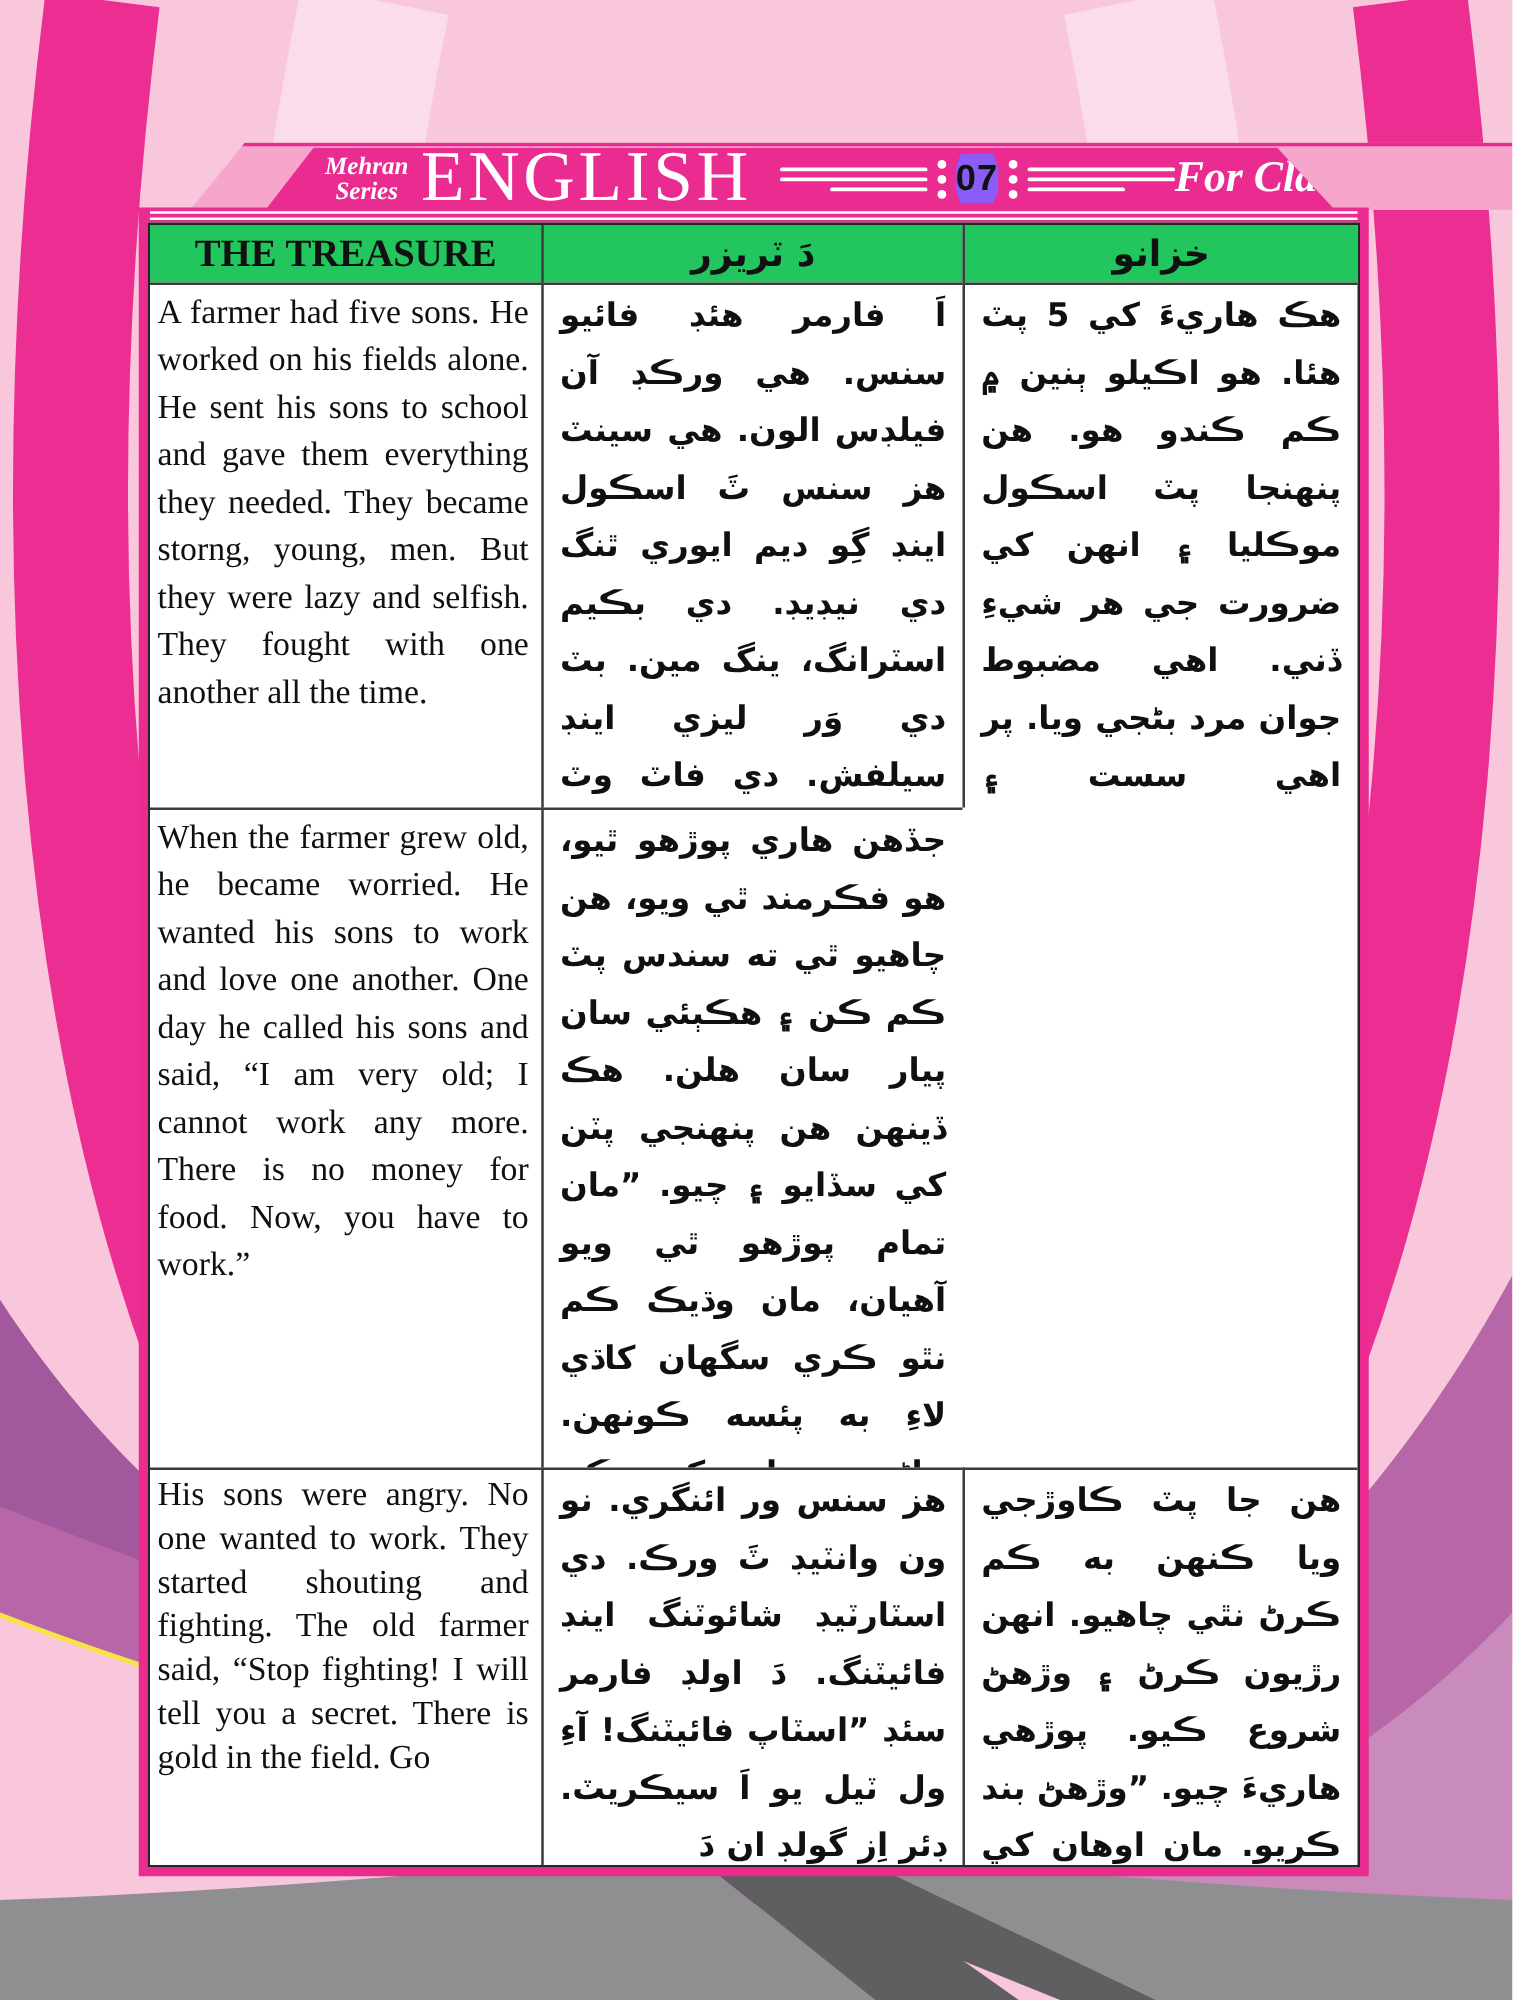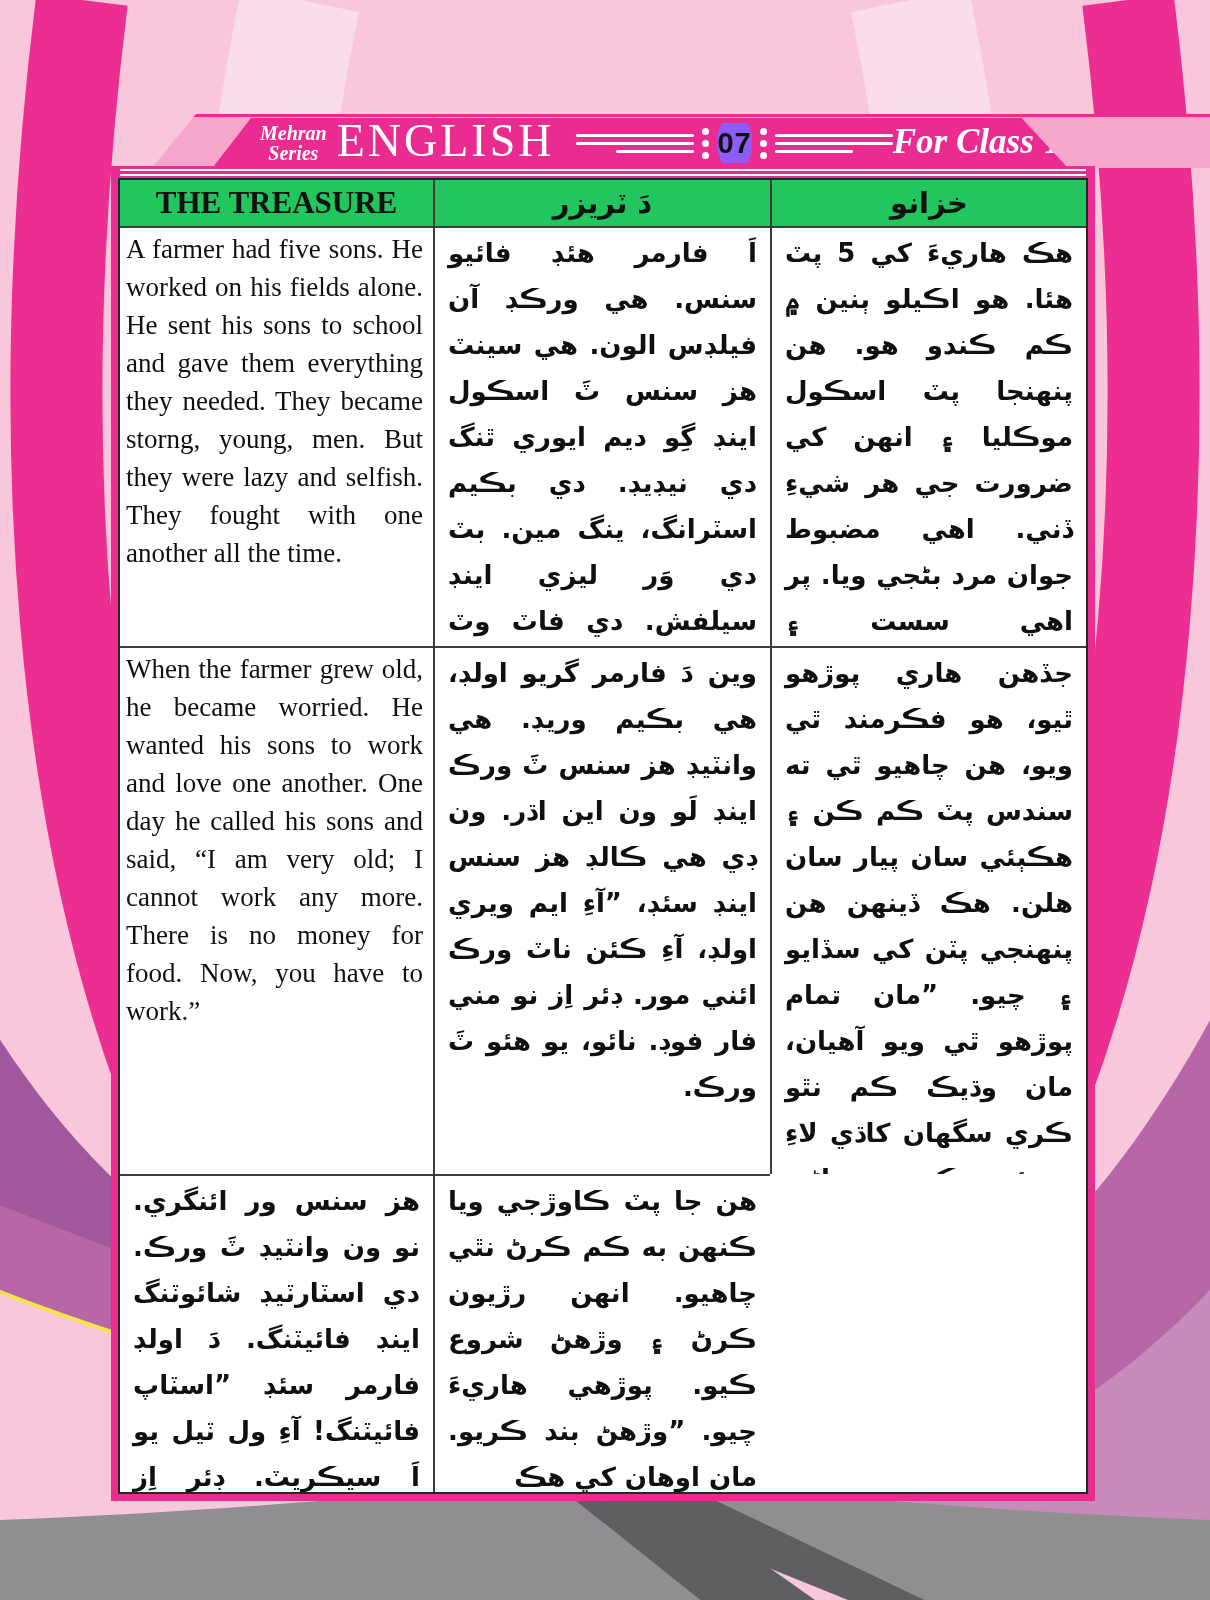--- a/index.html
+++ b/index.html
@@ -20,21 +20,21 @@
   }
   .banner {
     position:absolute; left:208px; top:118px; width:860px; height:50px; z-index:2;
     background:#ea2b90;
     clip-path:polygon(5% 0, 94.6% 0, 100% 100%, 0.5% 100%);
     color:#fff;
   }
   .banner-inner { display:flex; align-items:center; height:100%; padding:0 52px 0 52px; box-sizing:border-box; }
   .series { font-family:"Liberation Serif", serif; font-style:italic; font-weight:700;
             font-size:20px; line-height:20px; text-align:center; white-space:nowrap; }
-  .subject { font-family:"Liberation Serif", serif; font-weight:400; font-size:46px;
+  .subject { font-family:"Liberation Serif", serif; font-weight:400; font-size:57px;
              letter-spacing:3px; margin-left:10px; line-height:1; padding-bottom:4px; }
   .deco { display:flex; align-items:center; }
   .bars { display:flex; flex-direction:column; gap:5px; }
   .bars .b { height:3px; background:#fff; border-radius:2px; }
   .dots { display:flex; flex-direction:column; gap:5px; margin:0 8px; }
   .dots i { width:7px; height:7px; background:#fff; border-radius:50%; }
   .badge {
     width:80px; height:40px; background:#8b5cf6; color:#111;
     clip-path:polygon(12% 0,88% 0,100% 28%,100% 72%,88% 100%,12% 100%,0 72%,0 28%);
     display:flex; align-items:center; justify-content:center;
@@ -153,25 +153,25 @@
       </div>
 
       <div class="trow body r1">
         <div class="en">A farmer had five sons. He worked on his fields alone. He sent his sons to school and gave them everything they needed. They became storng, young, men. But they were lazy and selfish. They fought with one another all the time.</div>
         <div class="ar">اَ فارمر هئڊ فائيو سنس. هي ورڪڊ آن فيلڊس الون. هي سينٽ هز سنس ٽَ اسڪول اينڊ گِو ديم ايوري ٿنگ دي نيڊيڊ. دي بڪيم اسٽرانگ، ينگ مين. بٽ دي وَر ليزي اينڊ سيلفش. دي فاٽ وٽ ون اين اڌر آل دَ ٽائيم.</div>
         <div class="ar">هڪ هاريءَ کي 5 پٽ هئا. هو اڪيلو ٻنين ۾ ڪم ڪندو هو. هن پنهنجا پٽ اسڪول موڪليا ۽ انهن کي ضرورت جي هر شيءِ ڏني. اهي مضبوط جوان مرد بڻجي ويا. پر اهي سست ۽ خودغرض هئا. اهي هر وقت هڪٻئي سان وڙهندا هئا.</div>
       </div>
 
       <div class="trow body r2">
         <div class="en">When the farmer grew old, he became worried. He wanted his sons to work and love one another. One day he called his sons and said, “I am very old; I cannot work any more. There is no money for food. Now, you have to work.”</div>
-        <div class="ar">وين دَ فارمر گريو اولڊ، هي بڪيم وريڊ. هي وانٽيڊ هز سنس ٽَ ورڪ اينڊ لَو ون اين اڌر. ون ڊي هي ڪالڊ هز سنس اينڊ سئڊ، ”آءِ ايم ويري اولڊ، آءِ ڪئن ناٽ ورڪ ائني مور. ڊئر اِز نو مني فار فوڊ. نائو، يو هئو ٽَ ورڪ.</div>
         <div class="ar">جڏهن هاري پوڙهو ٿيو، هو فڪرمند ٿي ويو، هن چاهيو ٿي ته سندس پٽ ڪم ڪن ۽ هڪٻئي سان پيار سان هلن. هڪ ڏينهن هن پنهنجي پٽن کي سڏايو ۽ چيو. ”مان تمام پوڙهو ٿي ويو آهيان، مان وڌيڪ ڪم نٿو ڪري سگهان کاڌي لاءِ به پئسه ڪونهن. هاڻي توهان کي ڪم ڪرڻو آهي.</div>
       </div>
 
       <div class="trow body r3">
+        <div class="en">His sons were angry. No one wanted to work. They started shouting and fighting. The old farmer said, “Stop fighting! I will tell you a secret. There is gold in the field. Go</div>
         <div class="ar">هز سنس ور ائنگري. نو ون وانٽيڊ ٽَ ورڪ. دي اسٽارٽيڊ شائوٽنگ اينڊ فائيٽنگ. دَ اولڊ فارمر سئڊ ”اسٽاپ فائيٽنگ! آءِ ول ٽيل يو اَ سيڪريٽ. ڊئر اِز گولڊ ان دَ</div>
         <div class="ar">هن جا پٽ ڪاوڙجي ويا ڪنهن به ڪم ڪرڻ نٿي چاهيو. انهن رڙيون ڪرڻ ۽ وڙهڻ شروع ڪيو. پوڙهي هاريءَ چيو. ”وڙهڻ بند ڪريو. مان اوهان کي هڪ</div>
       </div>
 
     </div>
   </div>
 
 </div>
 
 </body></html>

